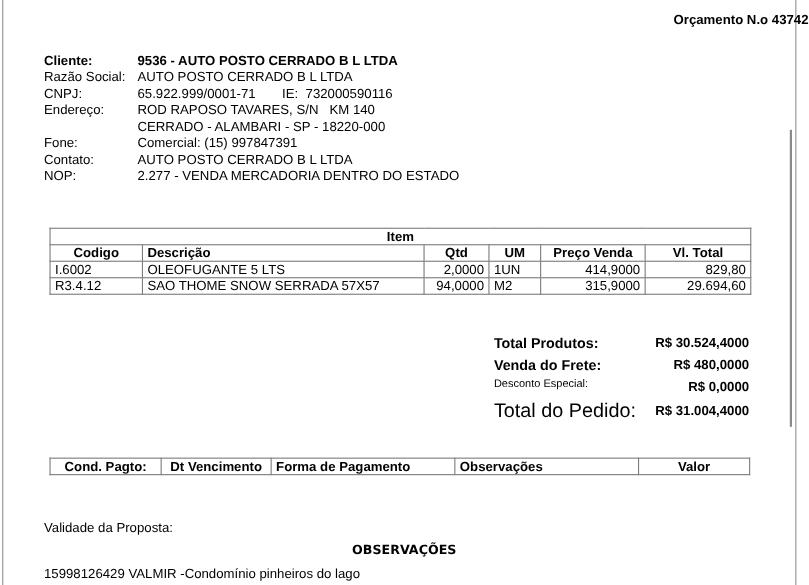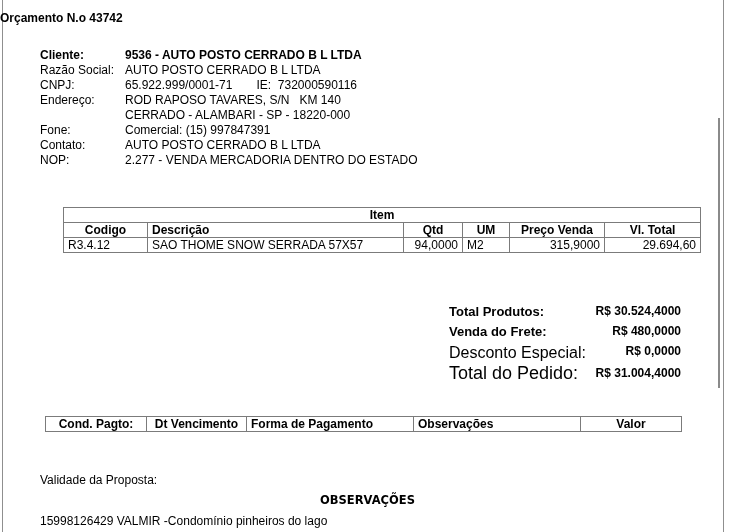--- a/index.html
+++ b/index.html
@@ -4,42 +4,42 @@
 <style>
   html, body { margin:0; padding:0; }
   body {
     width:735px; height:532px; overflow:hidden; position:relative;
     background:#ffffff; font-family:"Liberation Sans", sans-serif; font-size:12px; color:#000;
   }
   .frame-left { position:absolute; left:2px; top:0; width:1px; height:532px; background:#8f8f8f; }
   .frame-right { position:absolute; left:723px; top:0; width:1px; height:532px; background:#8f8f8f; }
   .vscroll-thumb { position:absolute; left:718px; top:118px; width:2px; height:270px; background:#8a8a8a; }
 
-  .title { position:absolute; top:11px; left:0; width:735px; text-align:left; font-weight:bold; font-size:12px; }
+  .title { position:absolute; top:11px; left:0; width:735px; text-align:right; font-weight:bold; font-size:12px; }
 
   .client { position:absolute; left:40px; top:48px; }
   .crow { height:15px; line-height:15px; white-space:nowrap; position:relative; }
   .crow .lbl { position:absolute; left:0; width:85px; }
   .crow .val { position:absolute; left:85px; }
   .crow.bold { font-weight:bold; }
   .ie-lbl { margin-left:24px; }
 
   table { border-collapse:collapse; position:absolute; table-layout:fixed; }
   td, th { border:1px solid #7b7b7b; padding:0 4px; height:14px; line-height:14px; font-size:12px; white-space:nowrap; overflow:hidden; }
   th { font-weight:bold; }
   .tc { text-align:center; }
   .tr { text-align:right; }
   .tl { text-align:left; }
 
   .totals { position:absolute; left:449px; top:304px; width:232px; }
   .trow { position:relative; height:20px; }
   .trow .tlbl { position:absolute; left:0; white-space:nowrap; }
   .trow .tval { position:absolute; right:0; white-space:nowrap; }
   .tlbl.big { font-weight:bold; font-size:13px; }
-  .tlbl.small { font-size:16px; }
+  .tlbl.small { font-size:10px; }
   .tlbl.huge { font-weight:normal; font-size:18px; top:-3px; }
   .tval.b { font-weight:bold; font-size:12px; }
 
   .validade { position:absolute; left:40px; top:473px; }
   .obs-title { position:absolute; left:0; width:735px; top:493px; text-align:center; font-weight:bold; font-family:"DejaVu Sans", sans-serif; font-size:11.5px; }
   .obs-text { position:absolute; left:40px; top:514px; }
 </style>
 </head>
 <body>
 
@@ -79,40 +79,48 @@
   <div class="crow">
     <span class="lbl">Contato:</span>
     <span class="val">AUTO POSTO CERRADO B L LTDA</span>
   </div>
   <div class="crow">
     <span class="lbl">NOP:</span>
     <span class="val">2.277 - VENDA MERCADORIA DENTRO DO ESTADO</span>
   </div>
 </div>
 
-<table style="left:63px; top:207px; width:637px;">
+<table style="left:45px; top:207px; width:637px;">
   <colgroup>
     <col style="width:84px">
       <col style="width:256px">
       <col style="width:59px">
       <col style="width:47px">
       <col style="width:95px">
       <col style="width:96px">
   </colgroup>
   <tbody>
       <tr>
     <th colspan="6" class="tc">Item</th>
   </tr>
   <tr>
     <th class="tc">Codigo</th>
     <th class="tl">Descrição</th>
     <th class="tc">Qtd</th>
     <th class="tc">UM</th>
     <th class="tc">Preço Venda</th>
     <th class="tc">Vl. Total</th>
+  </tr>
+  <tr>
+    <td class="tl">I.6002</td>
+    <td class="tl">OLEOFUGANTE 5 LTS</td>
+    <td class="tr">2,0000</td>
+    <td class="tl">1UN</td>
+    <td class="tr">414,9000</td>
+    <td class="tr">829,80</td>
   </tr>
   <tr>
     <td class="tl">R3.4.12</td>
     <td class="tl">SAO THOME SNOW SERRADA 57X57</td>
     <td class="tr">94,0000</td>
     <td class="tl">M2</td>
     <td class="tr">315,9000</td>
     <td class="tr">29.694,60</td>
   </tr>
 </tbody>

